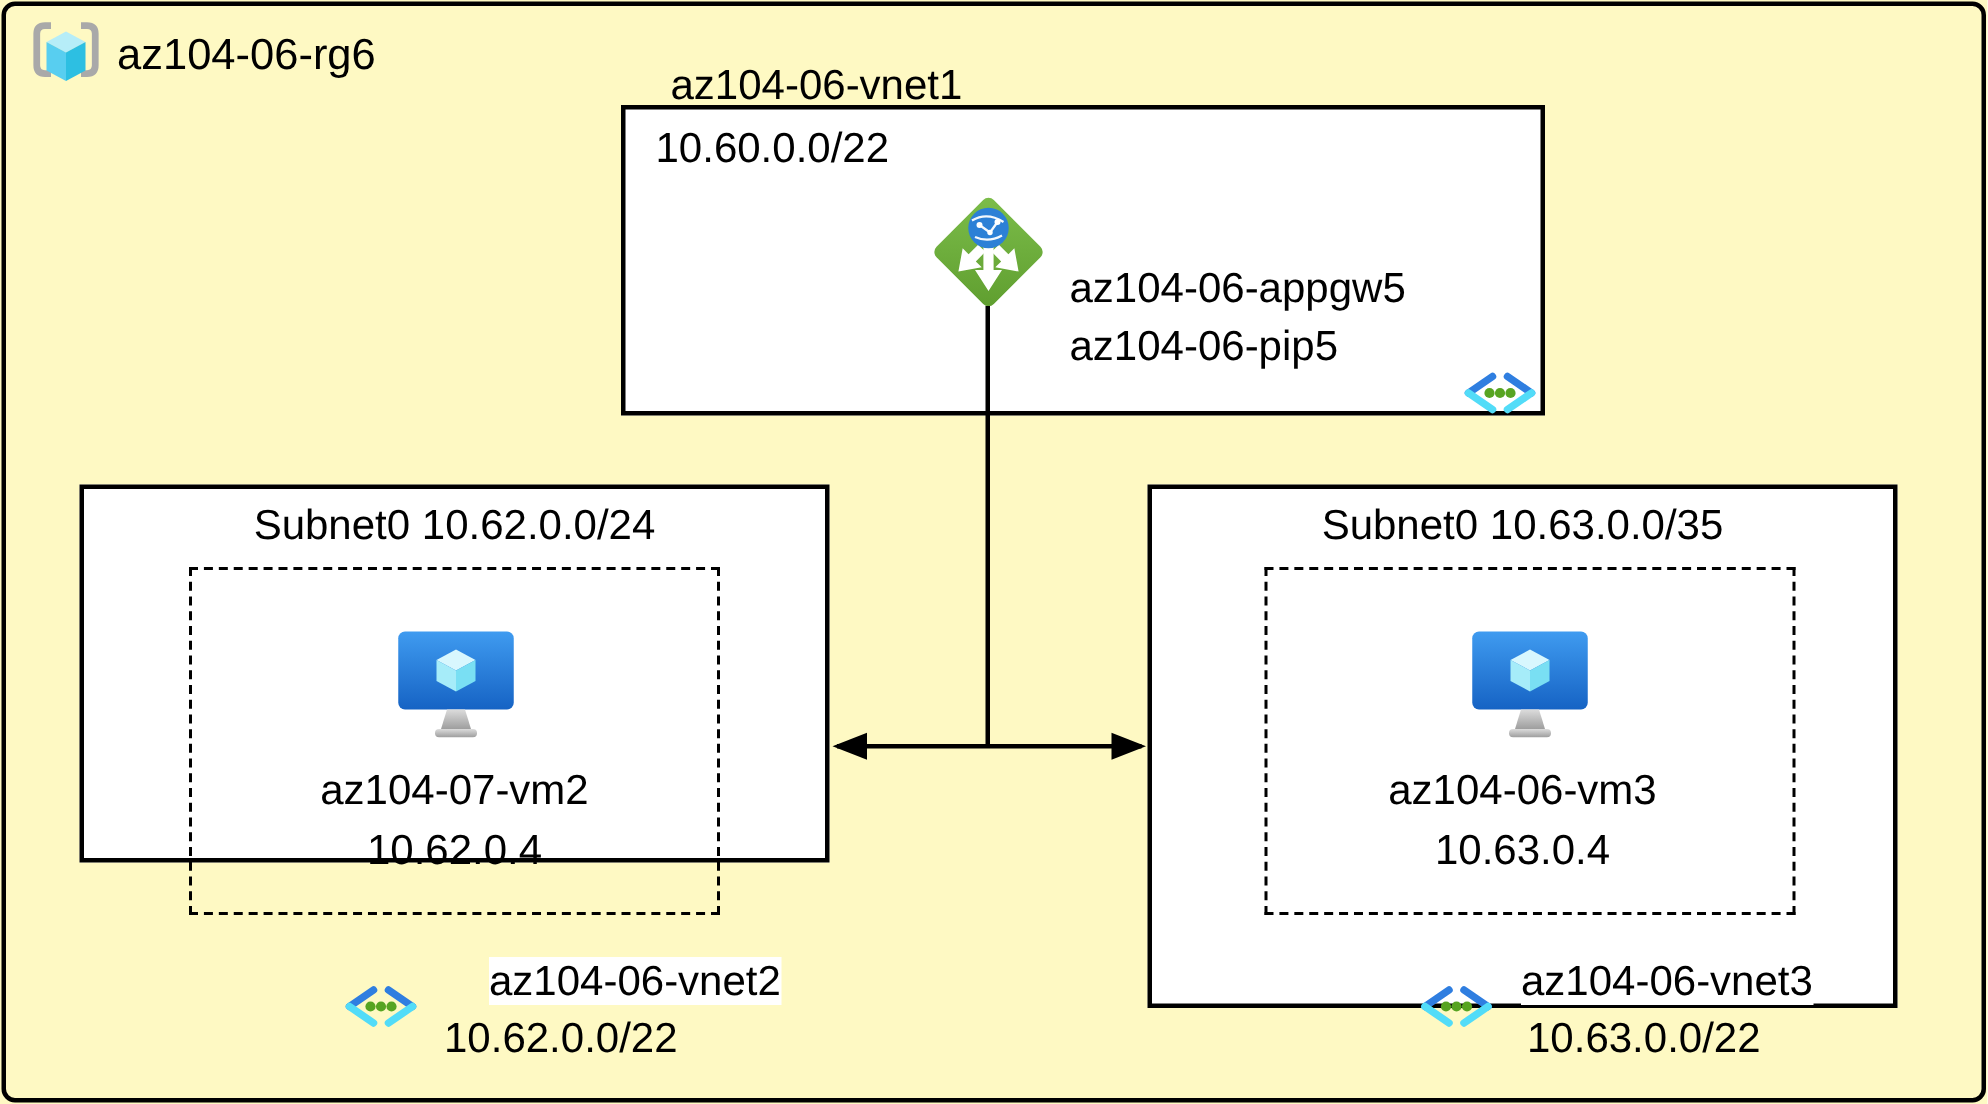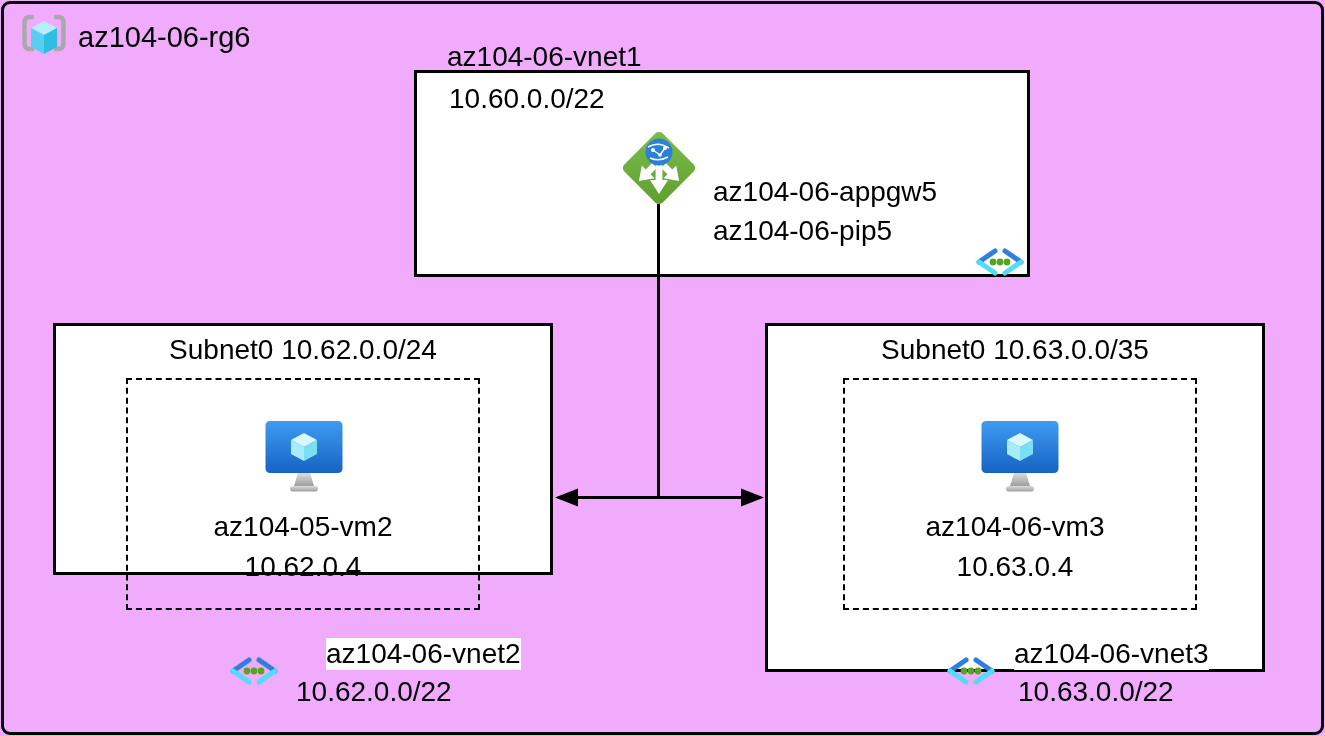--- a/index.html
+++ b/index.html
@@ -1,17 +1,17 @@
 <!DOCTYPE html>
 <html><head>
 <meta charset="utf-8">
 <style>
   html,body{margin:0;padding:0;background:#fff;}
   .canvas{
-    position:relative;width:1325px;height:736px;background:#f0abfc;
+    position:relative;width:1325px;height:736px;background:#fef9c3;
     font-family:"Liberation Sans",sans-serif;color:#000;overflow:hidden;
   }
   .outer-frame{position:absolute;inset:1px;border:3px solid #000;border-radius:9px;}
   .abs{position:absolute;}
   .box{position:absolute;border:3px solid #000;background:#fff;box-sizing:border-box;}
   .dashed-box{position:absolute;border:2px dashed #000;box-sizing:border-box;}
   .t{font-size:28px;line-height:32px;white-space:nowrap;}
   .t-center{text-align:center;width:100%;left:0;}
   .rg-label{font-size:29px;line-height:34px;}
   .gw-labels div{font-size:28px;line-height:39px;white-space:nowrap;}
@@ -30,21 +30,21 @@
       <path d="M34 3 H38 Q43.5 3 43.5 8.5 V29.5 Q43.5 35 38 35 H34" fill="none" stroke="#a9a9a9" stroke-width="4.5"></path>
       <polygon points="24,7 37,14 24,21 11,14" fill="#b6edf8"></polygon>
       <polygon points="11,14 24,21 24,40 11,33" fill="#58cef0"></polygon>
       <polygon points="37,14 24,21 24,40 37,33" fill="#2dbfe2"></polygon>
     </svg>
   </div>
   <div class="abs rg-label" style="left:78px;top:20px;">az104-06-rg6</div>
 
   <div class="box" style="left:414px;top:70px;width:616px;height:207px;">
     <div class="abs t" style="left:30px;top:-32px;">az104-06-vnet1</div>
-    <div class="abs t" style="left:32px;top:10px;">10.60.0.0/22</div>
+    <div class="abs t" style="left:20px;top:10px;">10.60.0.0/22</div>
 
     <div class="abs" style="left:202px;top:55px;">
       <svg width="80" height="80" viewBox="0 0 80 80">
         <defs>
           <linearGradient id="gwGreen" x1="0" y1="0" x2="1" y2="1">
             <stop offset="0" stop-color="#7cbd4a"></stop>
               <stop offset="1" stop-color="#5f9e2f"></stop>
           </linearGradient>
         </defs>
         <rect x="13" y="13" width="54" height="54" rx="5" transform="rotate(45 40 40)" fill="url(#gwGreen)"></rect>
@@ -105,21 +105,21 @@
         </defs>
         <rect x="1.5" y="1" width="77" height="52" rx="4.5" fill="url(#vmScreenL)"></rect>
         <polygon points="40,13 53,20 40,27 27,20" fill="#d8f7fe"></polygon>
         <polygon points="27,20 40,27 40,41 27,34" fill="#a6ecf9"></polygon>
         <polygon points="53,20 40,27 40,41 53,34" fill="#79dff3"></polygon>
         <polygon points="34,53 46,53 50,66 30,66" fill="url(#vmStandL)"></polygon>
         <rect x="26" y="66" width="28" height="5.5" rx="2.7" fill="url(#vmStandL)"></rect>
       </svg>
     </div>
 
-    <div class="abs t t-center" style="top:185px;">az104-05-vm2</div>
+    <div class="abs t t-center" style="top:185px;">az104-07-vm2</div>
     <div class="abs t t-center" style="top:225px;">10.62.0.4</div>
 
     <div class="abs" style="left:172px;top:331px;">
       <svg width="52" height="28" viewBox="0 0 52 28">
         <g stroke-width="5" stroke-linecap="round" fill="none">
           <path d="M21 3 L5 14" stroke="#2f7ee0"></path>
           <path d="M5 14 L21 25" stroke="#52dcf8"></path>
           <path d="M31 3 L47 14" stroke="#2f7ee0"></path>
           <path d="M47 14 L31 25" stroke="#52dcf8"></path>
         </g>

